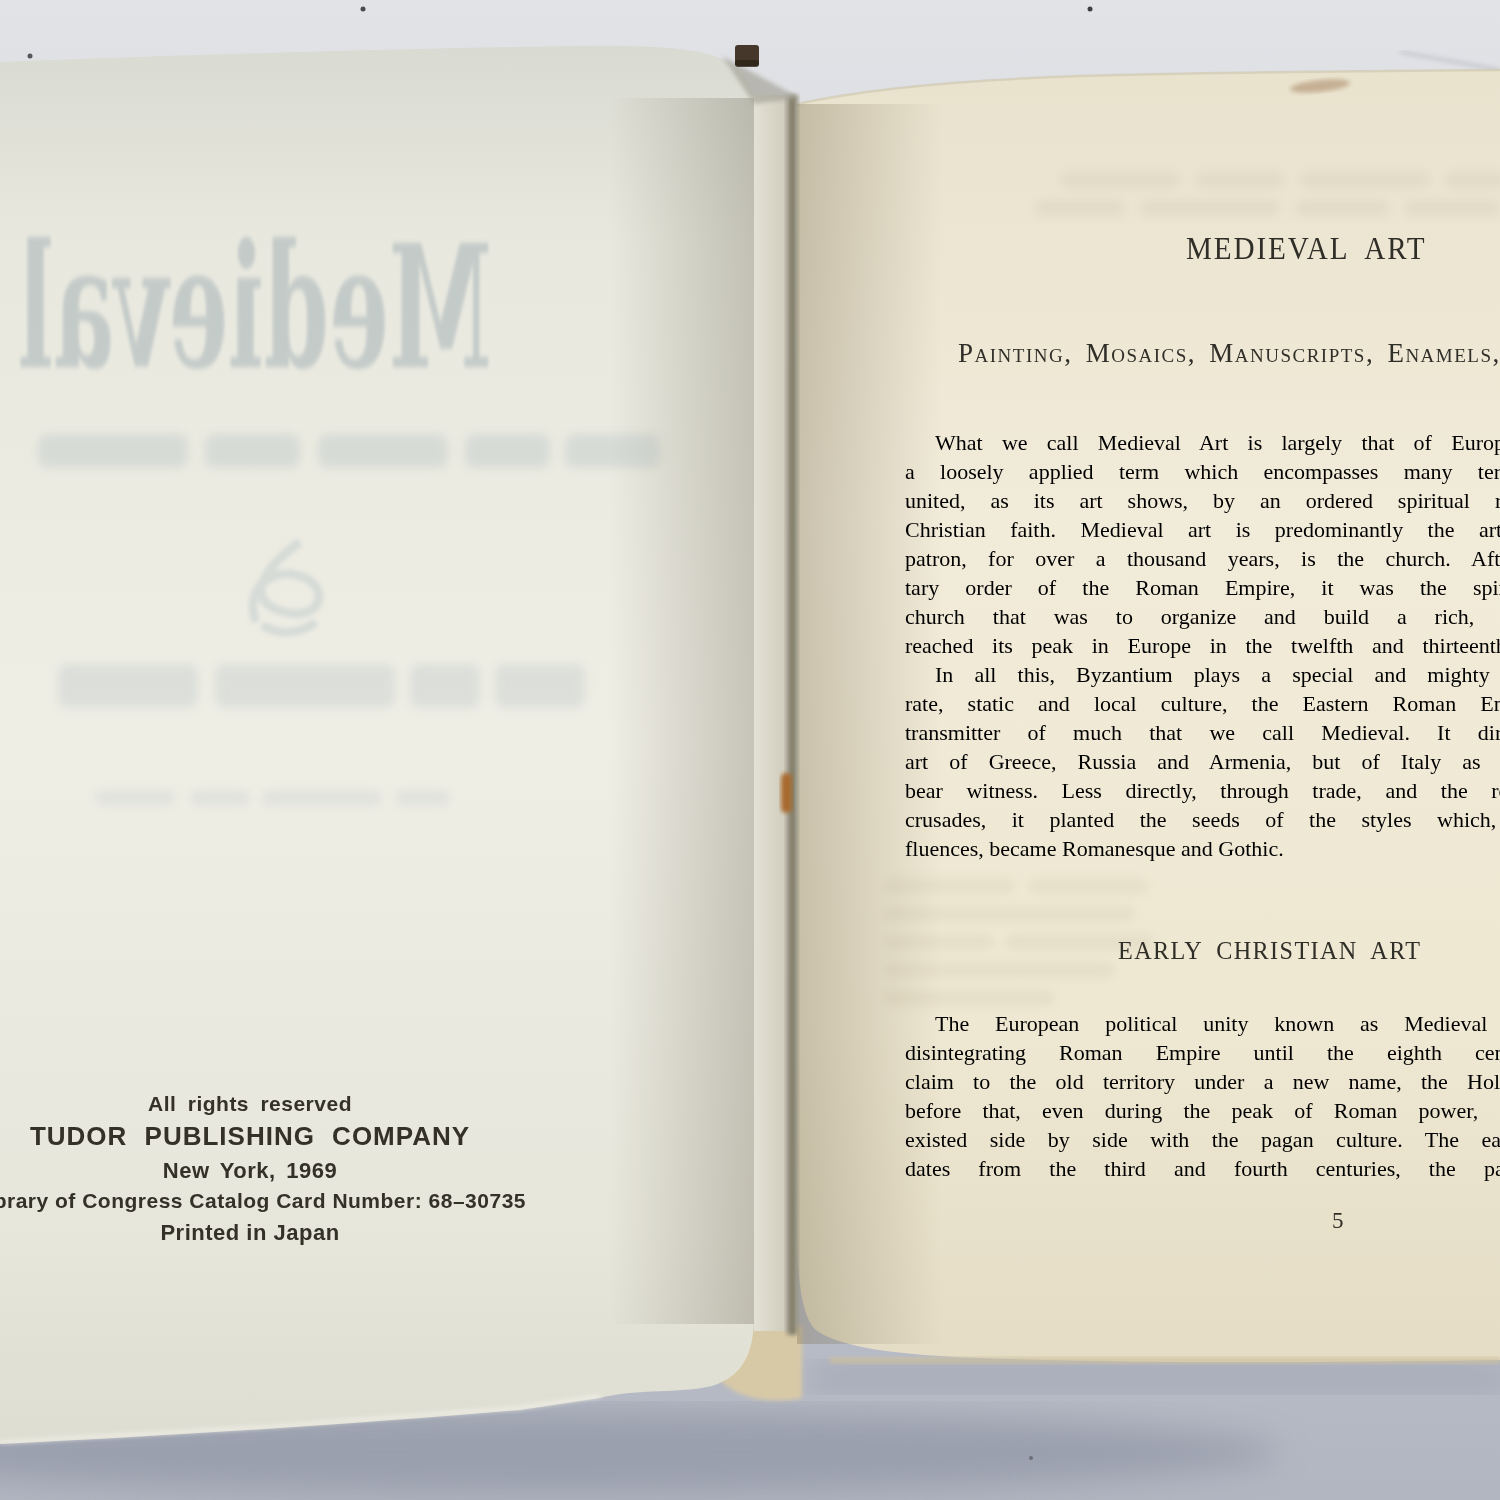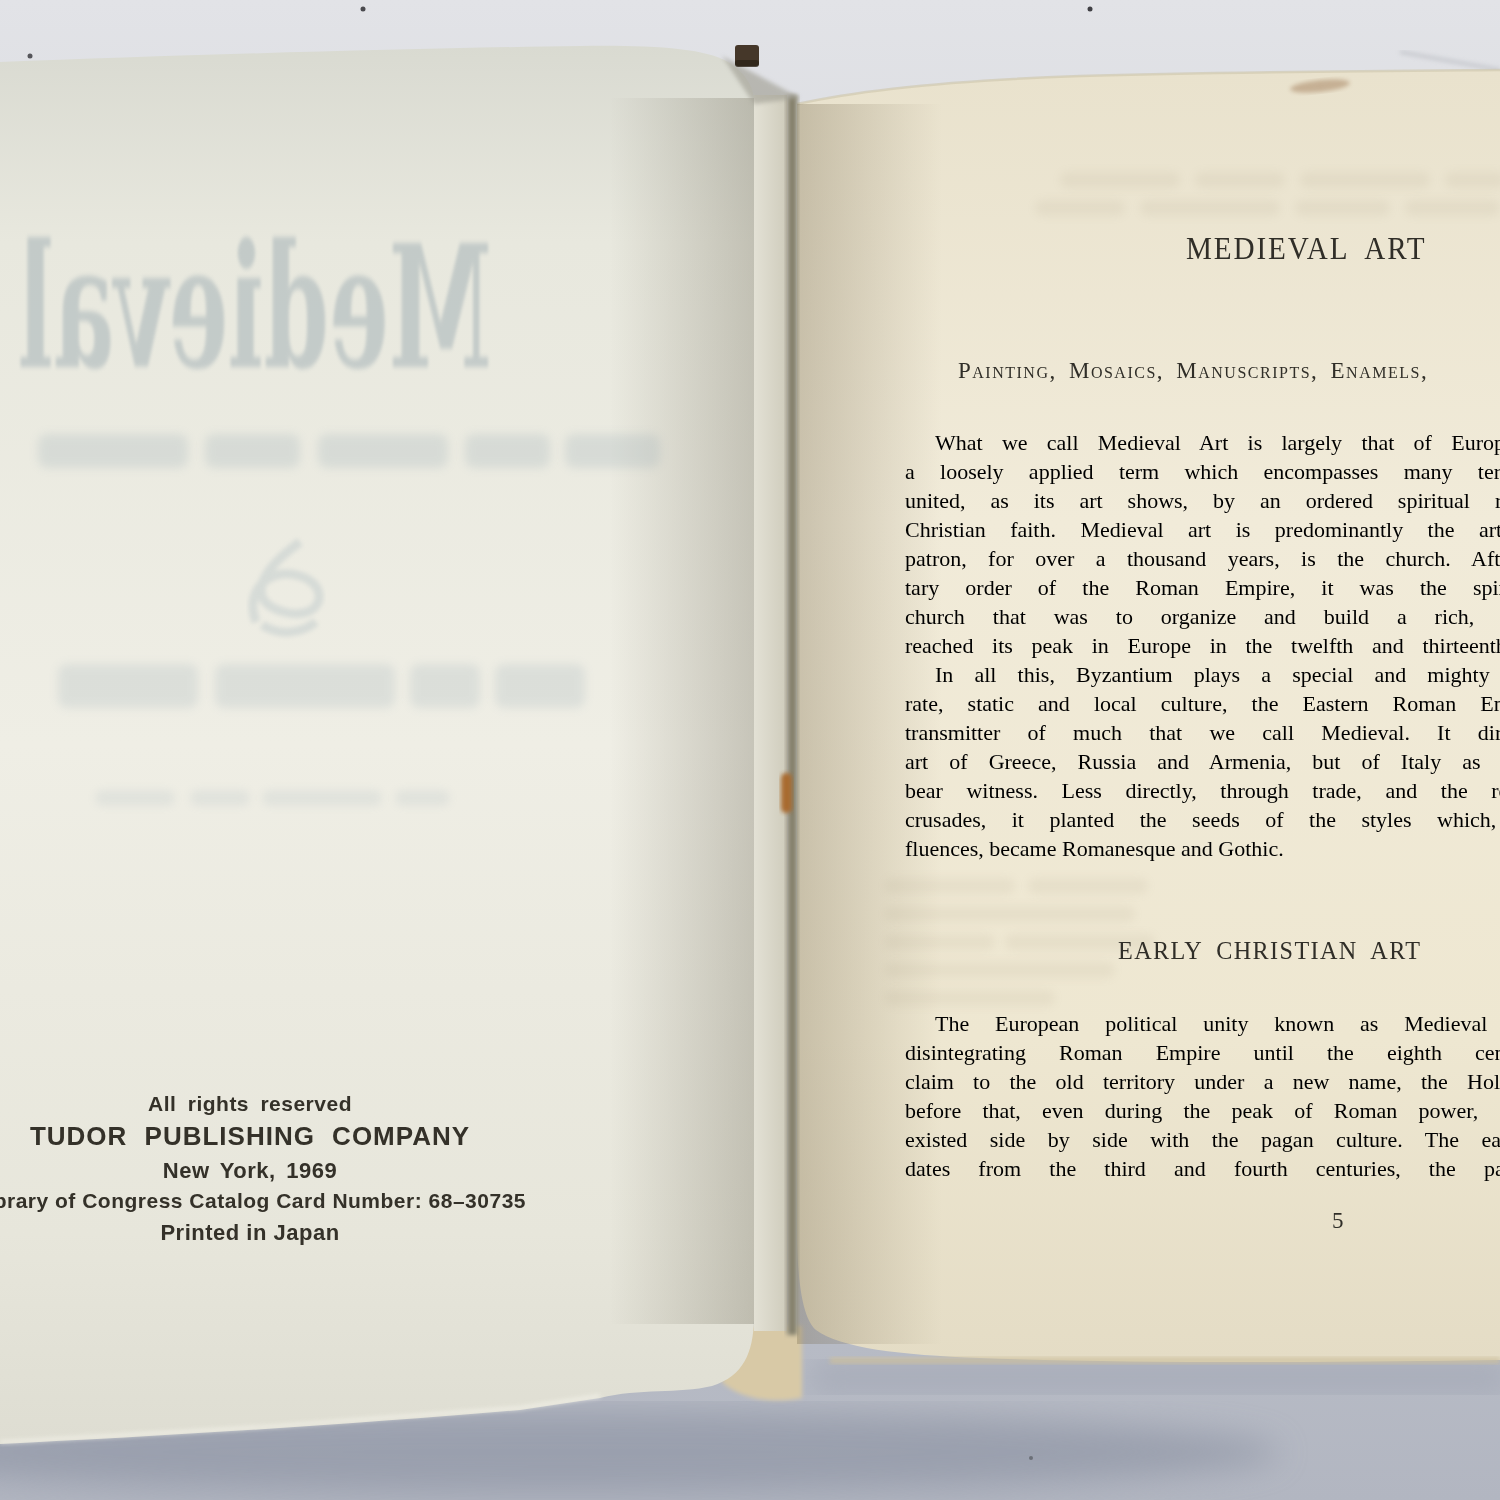--- a/index.html
+++ b/index.html
@@ -26,21 +26,21 @@
   
   .rbar{position:absolute;background:#9c8f74;border-radius:8px;filter:blur(5px);opacity:.10;height:16px;}
 
   
   .rp{position:absolute;color:#302e28;}
   #chapter-title{
     left:1186px;top:231px;font-size:31px;letter-spacing:2px;word-spacing:9px;
     transform:scale(.94,1);transform-origin:0 0;white-space:nowrap;
   }
   #chapter-subtitle{
-    left:958px;top:358px;font-size:23px;letter-spacing:1.5px;word-spacing:5px;
+    left:958px;top:338px;font-size:27px;letter-spacing:1.5px;word-spacing:5px;
     font-variant:small-caps;white-space:nowrap;
   }
   .para{position:absolute;width:640px;}
   #para1{left:905px;top:428px;}
   #para2{left:905px;top:660px;}
   #para3{left:905px;top:1009px;}
   .bline{
     font-size:22px;line-height:29px;white-space:normal;
     text-align:justify;text-align-last:justify;
   }

